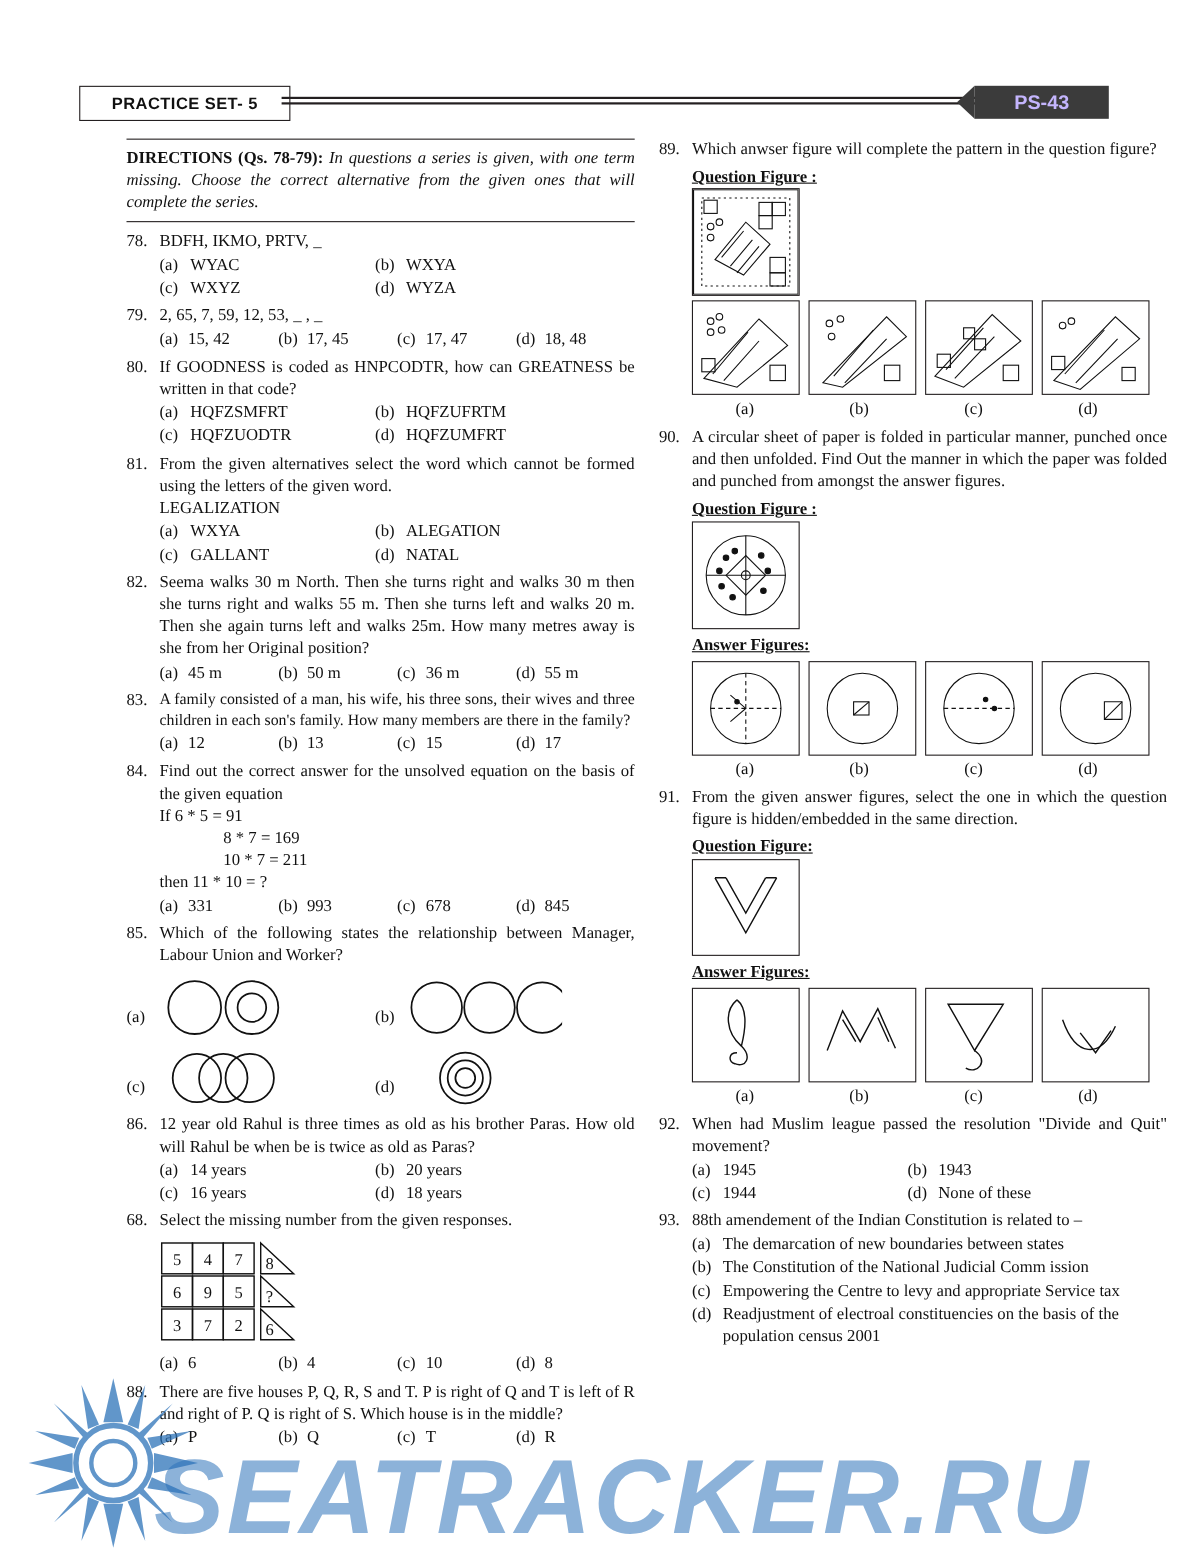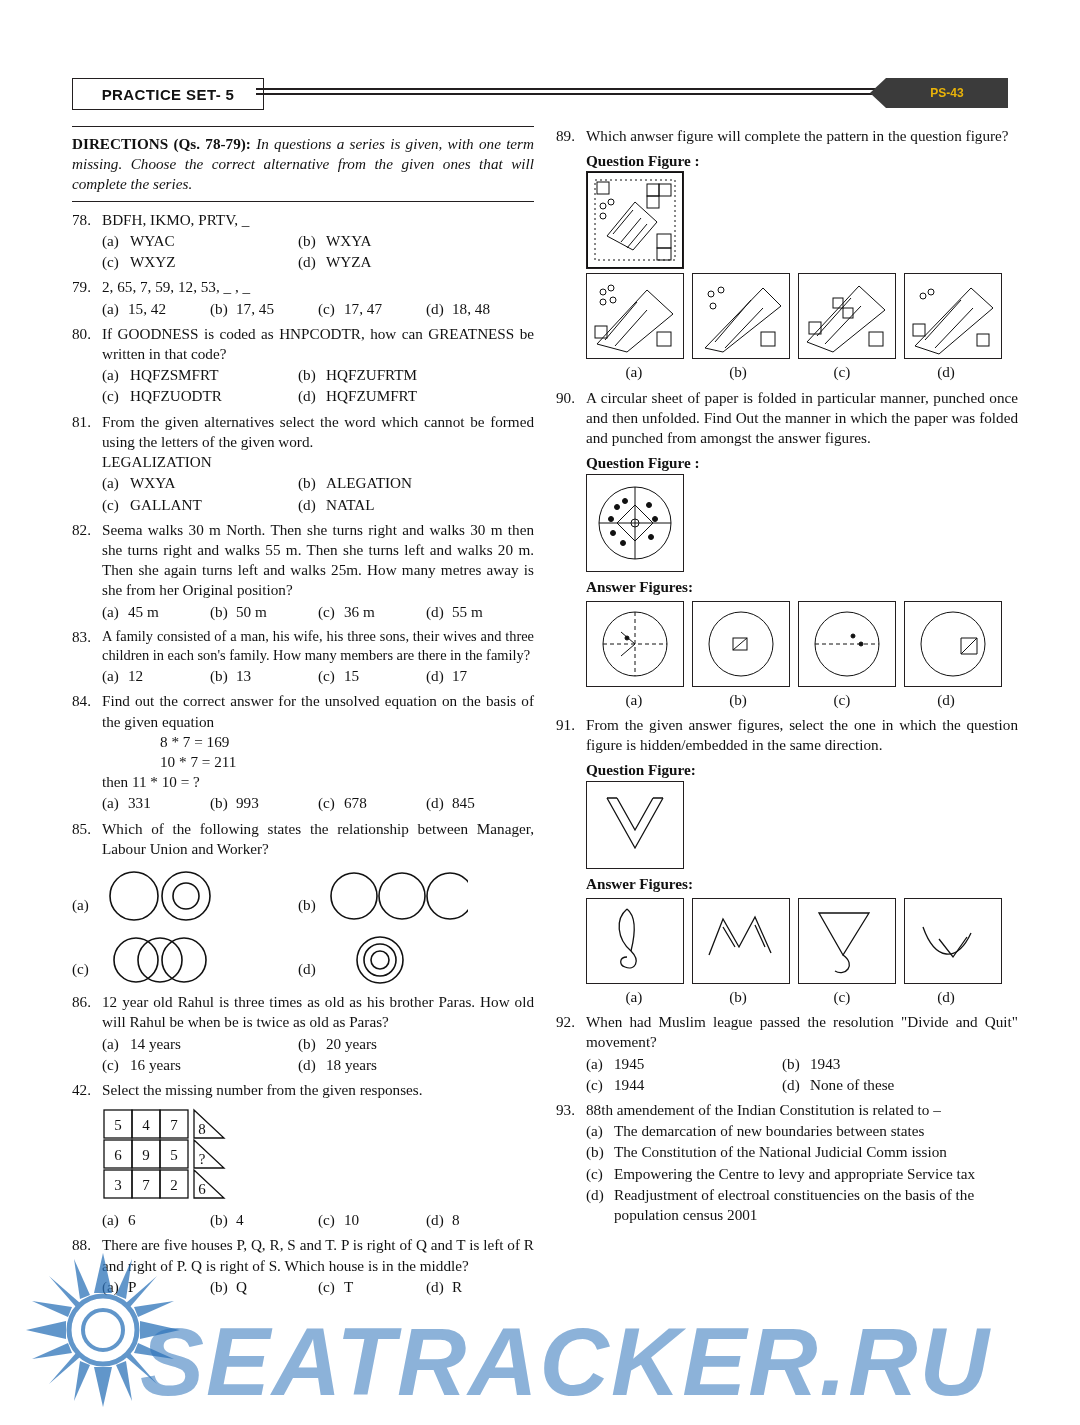--- a/index.html
+++ b/index.html
@@ -16,31 +16,31 @@
     position:absolute;left:0;top:0;height:30px;min-width:170px;
     border:1px solid #231f20;background:#fff;
     display:flex;align-items:center;justify-content:center;
     font-family:"Liberation Sans",sans-serif;font-weight:bold;font-size:15px;
     letter-spacing:.4px;padding:0 10px;
   }
   .hdr-lines{position:absolute;left:184px;top:10px;right:112px;height:10px;}
   .hdr-lines div{height:2px;background:#231f20;margin-bottom:3px;}
   .hdr-right{
     position:absolute;right:0;top:0;height:30px;min-width:98px;
-    background:#3b3b3b;color:#eab308;display:flex;align-items:center;justify-content:center;
-    font-family:"Liberation Sans",sans-serif;font-weight:bold;font-size:12px;
+    background:#3b3b3b;color:#c4b5fd;display:flex;align-items:center;justify-content:center;
+    font-family:"Liberation Sans",sans-serif;font-weight:bold;font-size:18px;
     padding:0 12px;
   }
   .hdr-right:before{
     content:"";position:absolute;left:-16px;top:0;border-top:15px solid transparent;
     border-bottom:15px solid transparent;border-right:16px solid #3b3b3b;
   }
 
   
-  .col{position:absolute;top:126px;width:462px;font-size:15.2px;line-height:1.33;}
+  .col{position:absolute;top:126px;width:462px;font-size:15.2px;line-height:1.33;margin-left:43px;}
   .col.left{left:72px;}
   .col.right{left:556px;}
 
   .rule{border-top:1.4px solid #231f20;margin:0 0 7px 0;}
   .rule.b{border-top:1.4px solid #231f20;margin:6px 0 8px 0;}
 
   .dir{margin:0 0 2px 0;text-align:justify;}
   .dir b{font-weight:bold;}
   .dir i{font-style:italic;}
 
@@ -60,21 +60,21 @@
 
   
   .opt4{display:flex;margin-top:1px;}
   .opt4 > div{display:flex;width:25%;}
   .opt4 .lbl{width:26px;flex:0 0 26px;}
 
   .sub{margin-left:30px;}
   .ind{margin-left:58px;}
 
   .lbl-b{font-weight:bold;}
-  .blk{margin-top:5px;}
+  .blk{margin-top:5px;text-decoration:underline;}
   .center-lbls{display:flex;margin-top:3px;}
   .center-lbls span{text-align:center;}
   .fig-box{border:1.2px solid #231f20;background:#fff;}
   .figrow{display:flex;gap:8px;margin-top:4px;}
 
   
   .venn-row{display:flex;margin-top:10px;align-items:center;}
   .venn-lbl{width:30px;flex:0 0 30px;padding-top:18px;}
   .venn-cell{width:196px;flex:0 0 196px;}
   svg{display:block;}
@@ -267,20 +267,21 @@
       <div>
           <span class="lbl">(d)</span>
           <span>17</span>
         </div>
     </div>
 
     <div class="q">
       <div class="num">84.</div>
       <div class="body">
         <span>Find out the correct answer for the unsolved equation on the basis of the given equation</span>
+        <div>If     6 * 5 = 91</div>
         <div class="ind">8 * 7 = 169</div>
         <div class="ind">10 * 7 = 211</div>
         <div>then 11 * 10 = ?</div>
       </div>
     </div>
     <div class="sub opt4">
       <div>
           <span class="lbl">(a)</span>
           <span>331</span>
         </div>
@@ -362,21 +363,21 @@
             <span>16 years</span>
           </div>
         <div class="c2">
             <span class="lbl">(d)</span>
             <span>18 years</span>
           </div>
       </div>
     </div>
 
     <div class="q">
-      <div class="num">42.</div>
+      <div class="num">68.</div>
       <div class="body">Select the missing number from the given responses.</div>
     </div>
 
     <div class="matrix">
       <svg width="150" height="100" viewBox="0 0 150 100">
         <g stroke="#111" stroke-width="1.3" fill="none">
           <rect x="2" y="2" width="28" height="28"></rect>
             <rect x="30" y="2" width="28" height="28"></rect>
             <rect x="58" y="2" width="28" height="28"></rect>
           <rect x="2" y="32" width="28" height="28"></rect>

